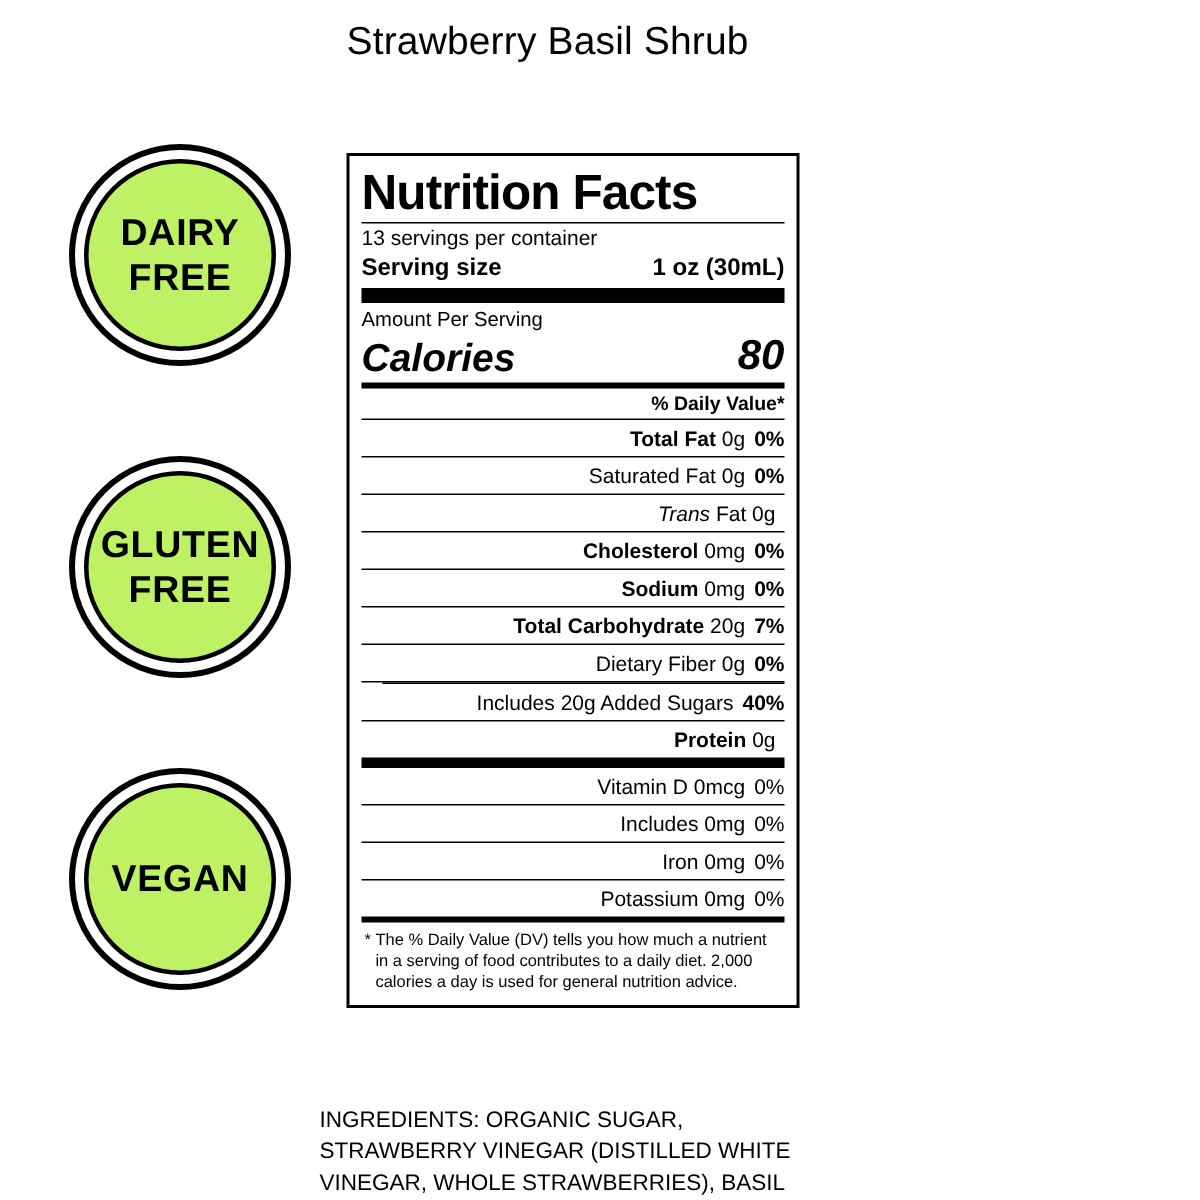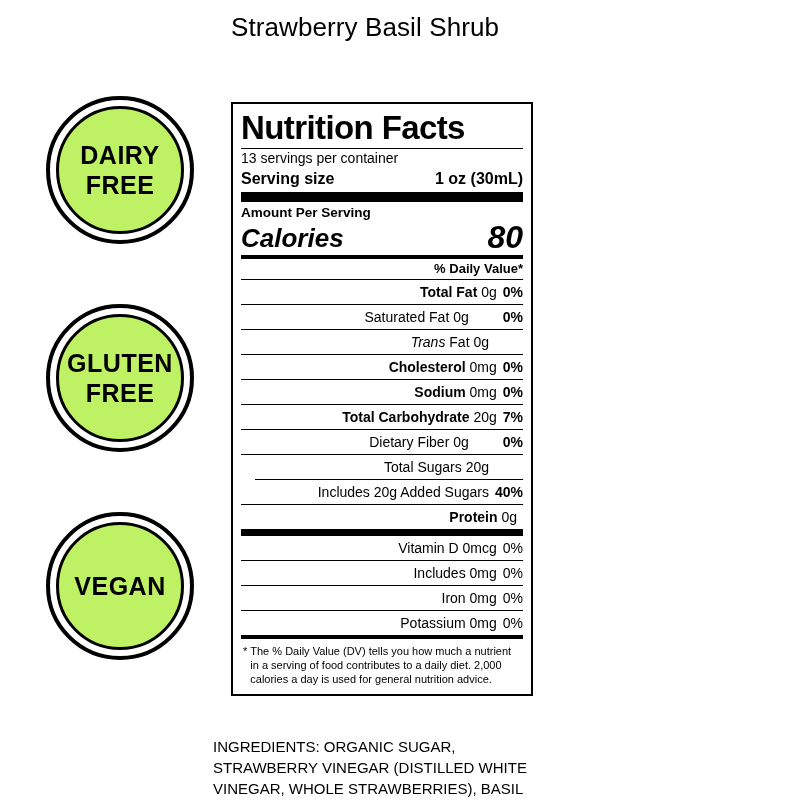--- a/index.html
+++ b/index.html
@@ -99,38 +99,38 @@
   .nf-serving-size {
     display: flex;
     justify-content: space-between;
     font-size: 16px;
     font-weight: bold;
     line-height: 20px;
     padding-bottom: 3px;
   }
   .amount-per {
     font-size: 13.5px;
-    font-weight: bold;
+    font-weight: normal;
     padding-top: 2px;
     line-height: 17px;
   }
   .cal-row {
     display: flex;
     align-items: flex-end;
     justify-content: space-between;
     padding-bottom: 2px;
     font-style: italic;
   }
   .cal-label {
     font-size: 26px;
     font-weight: bold;
     line-height: 30px;
   }
   .cal-value {
-    font-size: 32px;
+    font-size: 28px;
     font-weight: bold;
     line-height: 32px;
   }
   .dv-header {
     text-align: right;
     font-size: 13px;
     font-weight: bold;
     padding: 2px 0 2px 0;
     line-height: 16px;
   }
@@ -138,21 +138,21 @@
     display: flex;
     justify-content: flex-end;
     font-size: 14px;
     line-height: 18px;
     padding: 3px 0 3px 0;
   }
   .nf-row .left { padding-right: 6px; }
   .nf-row .right { font-weight: bold; }
   .b { font-weight: bold; }
   .i { font-style: italic; }
-  .indent1 { padding-left: 12px; gap: 28px; }
+  .indent1 { padding-left: 12px; }
   .indent2 { padding-left: 26px; }
 
   .footnote {
     font-size: 11px;
     line-height: 14px;
     padding: 5px 2px 2px 2px;
     display: flex;
   }
   .footnote .star { padding-right: 3px; }
 
@@ -266,25 +266,20 @@
     </div>
     <div class="rule-thin"></div>
 
     <div class="nf-row indent1">
       <span class="left"><span>Dietary Fiber</span>
         <span>0g</span></span>
       <span class="right">0%</span>
     </div>
     <div class="rule-thin"></div>
 
-    <div class="nf-row indent1">
-      <span class="left"><span>Total Sugars</span>
-        <span>20g</span></span>
-      <span class="right"></span>
-    </div>
     <div class="rule-thin" style="margin-left:14px;"></div>
 
     <div class="nf-row indent2">
       <span class="left"><span>Includes 20g Added Sugars</span></span>
       <span class="right">40%</span>
     </div>
     <div class="rule-thin"></div>
 
     <div class="nf-row">
       <span class="left"><span class="b">Protein</span>

